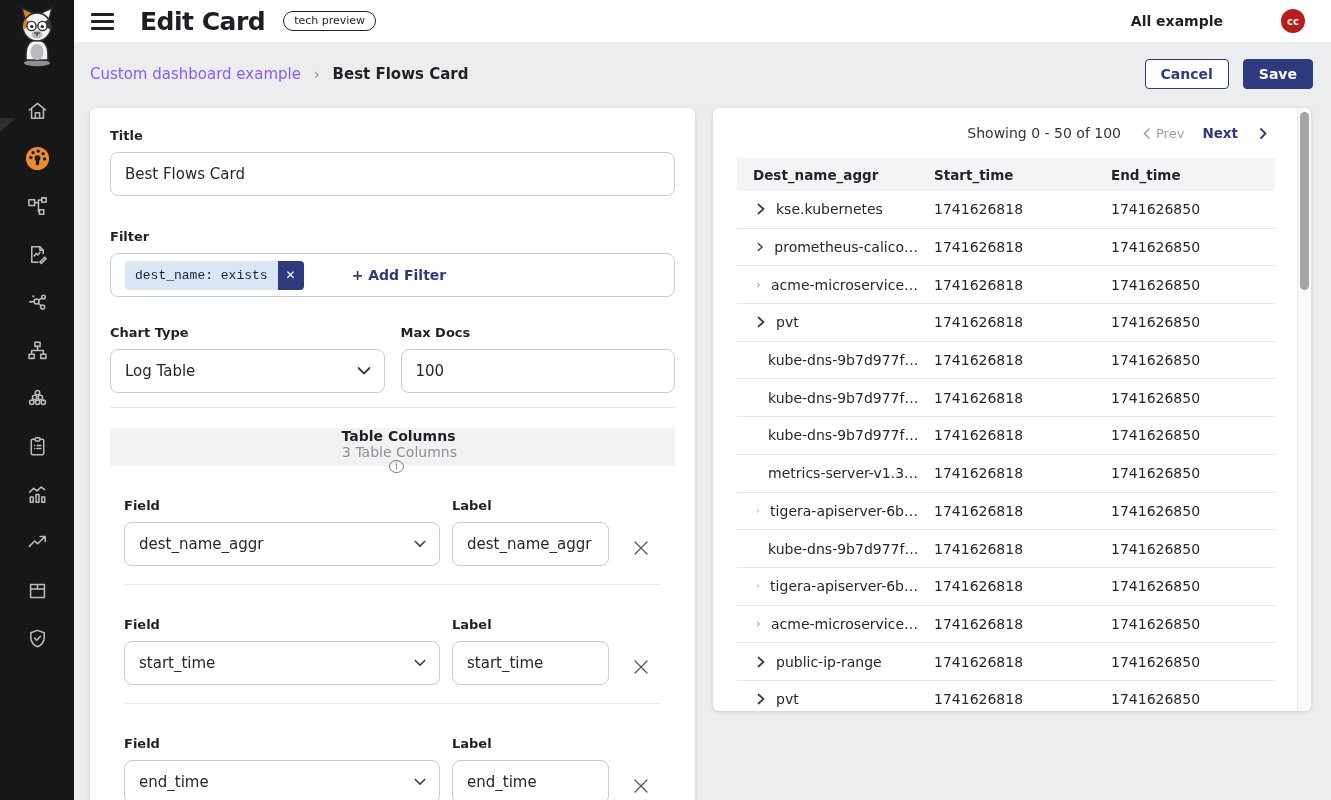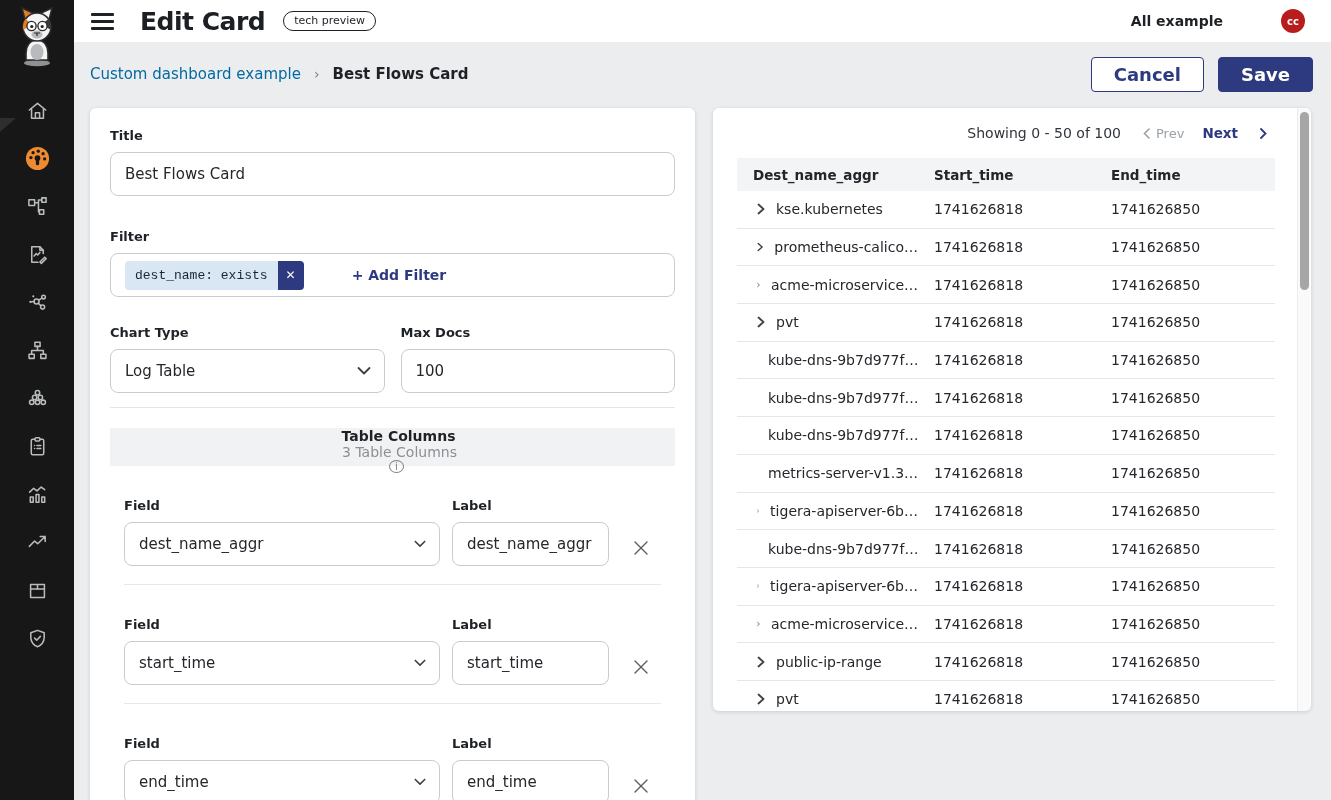--- a/index.html
+++ b/index.html
@@ -20,25 +20,25 @@
   .hamburger span { display:block; height:3px; background:#1e2125; border-radius:1px; }
   .app-title { margin-left:26px; font-size:25px; font-weight:800; letter-spacing:-0.5px; color:#1c1f23; }
   .badge { margin-left:18px; border:1.5px solid #1e2125; border-radius:13px; padding:2px 10px 3px; font-size:11px; font-weight:500; color:#1e2125; }
   .topbar-right { margin-left:auto; display:flex; align-items:center; }
   .cluster-select { font-size:14px; font-weight:600; color:#1e2125; cursor:pointer; }
   .avatar { margin-left:58px; margin-right:26px; width:24px; height:24px; border-radius:50%; background:#b91c1c; color:#fff; font-size:10px; font-weight:600; display:flex; align-items:center; justify-content:center; cursor:pointer; }
 
   
   .crumb-row { position:absolute; left:74px; top:42px; width:1257px; height:64px; display:flex; align-items:center; }
   .crumbs { margin-left:16px; display:flex; align-items:center; font-size:15px; }
-  .crumb-parent { color:#0369a1; cursor:pointer; }
+  .crumb-parent { color:#8b5cf6; cursor:pointer; }
   .crumb-sep { margin:0 13px; color:#7d838a; font-size:14px; }
   .crumb-current { color:#1e2125; font-weight:700; }
   .crumb-actions { margin-left:auto; margin-right:18px; display:flex; gap:14px; }
-  .btn { font-family:inherit; font-size:18px; font-weight:600; border-radius:4px; padding:6px 22px; cursor:pointer; }
+  .btn { font-family:inherit; font-size:14px; font-weight:600; border-radius:4px; padding:6px 15px; cursor:pointer; }
   .btn-cancel { background:#fff; border:1.5px solid #2e3a80; color:#2e3a80; }
   .btn-save { background:#2e3a80; border:1.5px solid #2e3a80; color:#fff; }
 
   
   .card { background:#fff; border-radius:6px; box-shadow:0 1px 4px rgba(0,0,0,.14); }
   .form-card { position:absolute; left:90px; top:108px; width:605px; height:760px; padding:20px; overflow:hidden; }
   .f-label { font-size:13px; font-weight:700; color:#1e2125; margin-bottom:9px; }
   .two-col { display:flex; gap:16px; }
   .two-col > div { flex:1; }
   .tinput, .tselect { width:100%; height:44px; border:1px solid #c7ccd1; border-radius:8px; font-family:inherit; font-size:15px; color:#24272b; padding:0 14px; background:#fff; }

